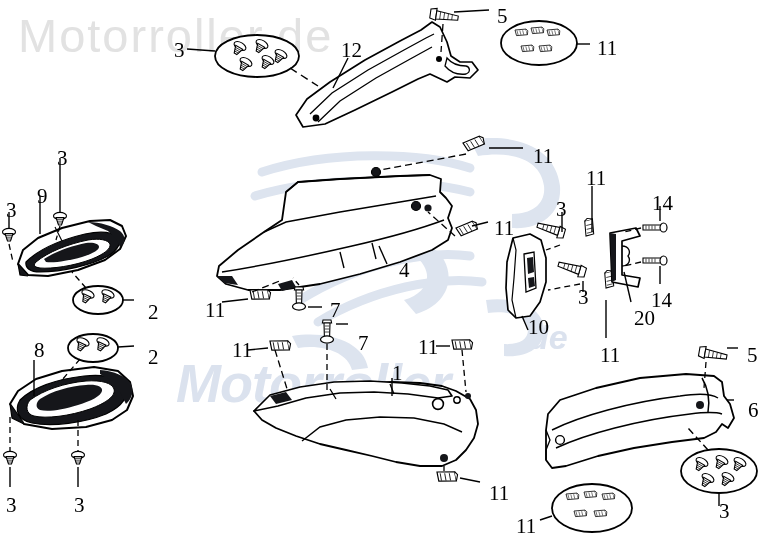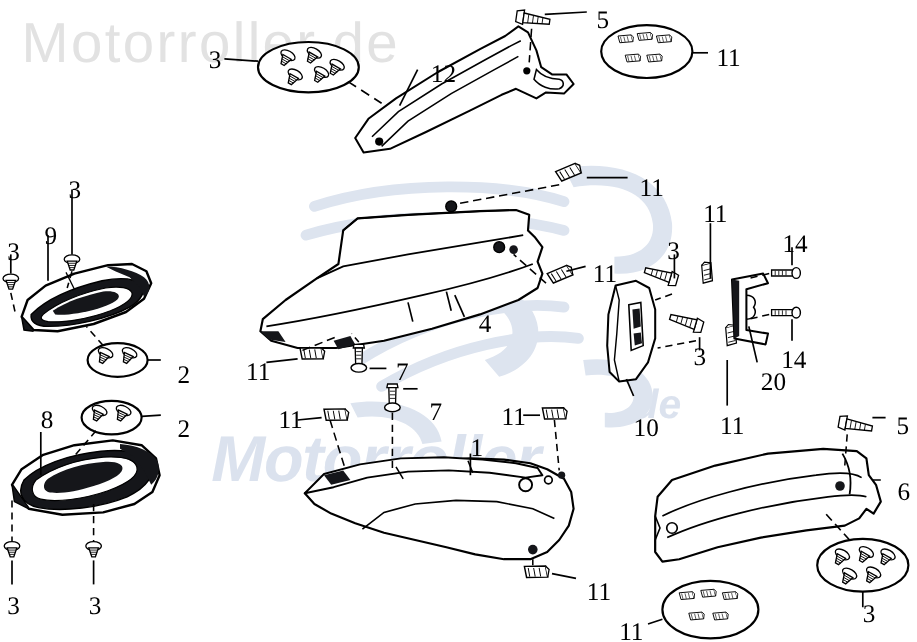--- a/index.html
+++ b/index.html
@@ -417,39 +417,39 @@
       <g transform="translate(594,511) rotate(10) scale(0.62)">
           <use href="#clipGlyph"></use>
         </g>
     </g>
     <path d="M540 520 L552 516" fill="none" stroke="#000" stroke-width="1.4"></path>
 
   </svg>
 
   <div id="callout-layer">
       <div class="cal" style="left: 174px; top: 40px;">3</div>
-      <div class="cal" style="left: 359px; top: 40px; margin-top: 11px;">12</div>
+      <div class="cal" style="left: 341px; top: 40px;">12</div>
       <div class="cal" style="left: 497px; top: 6px;">5</div>
       <div class="cal" style="left: 597px; top: 38px;">11</div>
       <div class="cal" style="left: 57px; top: 148px;">3</div>
       <div class="cal" style="left: 37px; top: 186px;">9</div>
       <div class="cal" style="left: 6px; top: 200px;">3</div>
       <div class="cal" style="left: 533px; top: 146px;">11</div>
       <div class="cal" style="left: 586px; top: 168px;">11</div>
       <div class="cal" style="left: 652px; top: 193px;">14</div>
       <div class="cal" style="left: 556px; top: 199px;">3</div>
       <div class="cal" style="left: 494px; top: 218px;">11</div>
       <div class="cal" style="left: 399px; top: 260px;">4</div>
       <div class="cal" style="left: 651px; top: 290px;">14</div>
       <div class="cal" style="left: 634px; top: 308px;">20</div>
       <div class="cal" style="left: 578px; top: 287px;">3</div>
       <div class="cal" style="left: 205px; top: 300px;">11</div>
       <div class="cal" style="left: 330px; top: 300px;">7</div>
       <div class="cal" style="left: 148px; top: 302px;">2</div>
-      <div class="cal" style="left: 528px; top: 346px;">10</div>
+      <div class="cal" style="left: 528px; top: 317px;">10</div>
       <div class="cal" style="left: 600px; top: 345px;">11</div>
       <div class="cal" style="left: 148px; top: 347px;">2</div>
       <div class="cal" style="left: 34px; top: 340px;">8</div>
       <div class="cal" style="left: 232px; top: 340px;">11</div>
       <div class="cal" style="left: 358px; top: 333px;">7</div>
       <div class="cal" style="left: 418px; top: 337px;">11</div>
       <div class="cal" style="left: 392px; top: 363px;">1</div>
       <div class="cal" style="left: 747px; top: 345px;">5</div>
       <div class="cal" style="left: 748px; top: 400px;">6</div>
       <div class="cal" style="left: 6px; top: 495px;">3</div>

